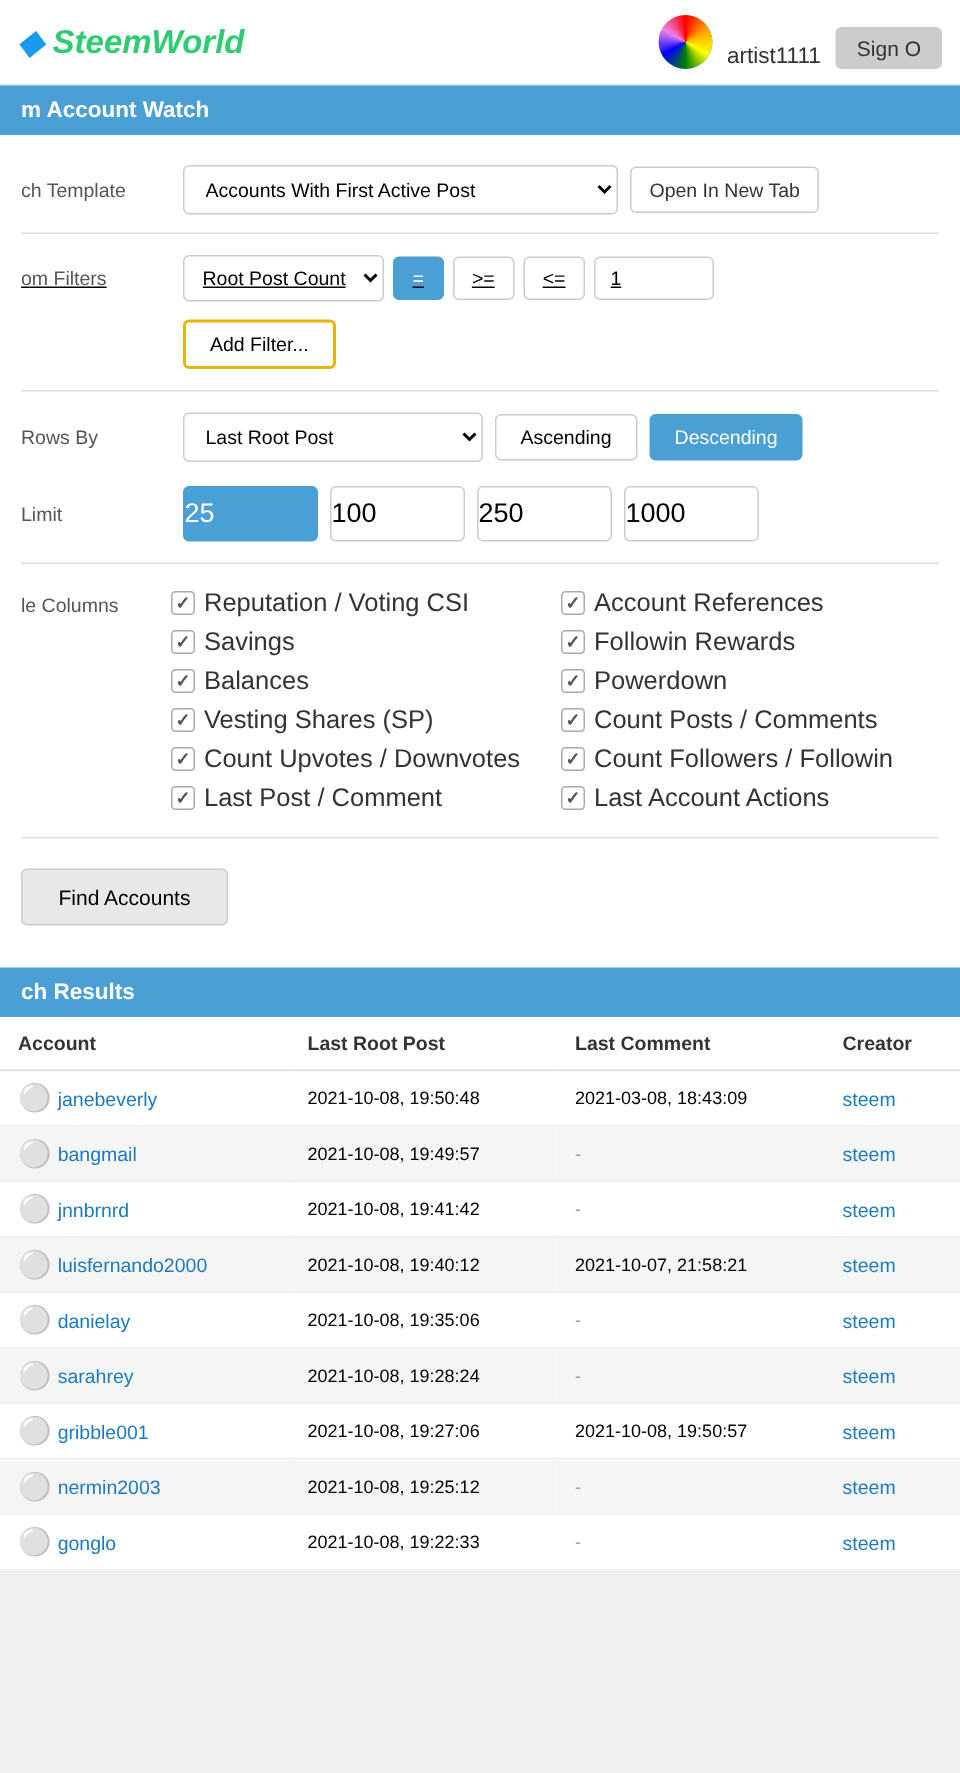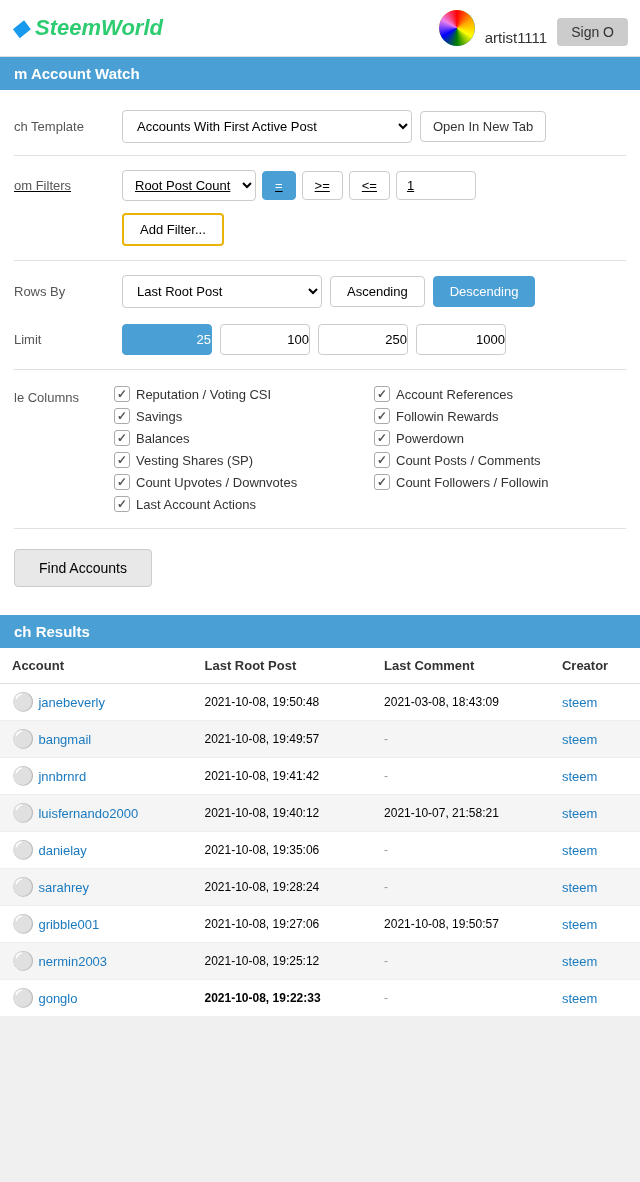--- a/index.html
+++ b/index.html
@@ -39,28 +39,28 @@
     .divider { border: none; border-top: 1px solid #e0e0e0; margin: 6px 14px; }
 
     
     .order-row { display: flex; align-items: center; padding: 8px 14px; gap: 8px; }
     .order-select { padding: 7px 10px; border: 1px solid #ccc; border-radius: 4px; font-size: 13px; background: #fff; min-width: 200px; }
     .sort-btn { padding: 7px 16px; border: 1px solid #ccc; border-radius: 4px; font-size: 13px; cursor: pointer; background: #fff; }
     .sort-btn.active { background: #4a9fd4; color: #fff; border-color: #4a9fd4; }
 
     
     .limit-row { display: flex; align-items: center; padding: 8px 14px; gap: 8px; }
-    .limit-btn { padding: 7px 0; border: 1px solid #ccc; border-radius: 4px; font-size: 13px; cursor: pointer; background: #fff; text-align: right; width: 90px; }
+    .limit-btn { padding: 7px 0; border: 1px solid #ccc; border-radius: 4px; font-size: 18px; cursor: pointer; background: #fff; text-align: left; width: 90px; }
     .limit-btn.active { background: #4a9fd4; color: #fff; border-color: #4a9fd4; }
 
     
     .columns-section { display: flex; gap: 0; padding: 10px 14px; }
     .columns-label { font-size: 13px; color: #555; min-width: 100px; padding-top: 4px; }
     .columns-grid { display: grid; grid-template-columns: 1fr 1fr; gap: 6px 8px; flex: 1; }
-    .col-item { display: flex; align-items: center; gap: 6px; font-size: 13px; color: #333; }
+    .col-item { display: flex; align-items: center; gap: 6px; font-size: 17px; color: #333; }
 
     
     .find-btn-row { padding: 14px 14px; }
     .find-btn { background: #e8e8e8; border: 1px solid #ccc; padding: 10px 24px; border-radius: 4px; font-size: 14px; cursor: pointer; }
 
     
     .results-bar { background: #4a9fd4; color: #fff; padding: 8px 14px; font-size: 15px; font-weight: bold; }
 
     
     .results-table { width: 100%; border-collapse: collapse; background: #fff; }
@@ -186,20 +186,24 @@
         <div class="col-item">
           <div class="custom-checkbox checked"></div>
           <span>Count Upvotes / Downvotes</span>
         </div>
         <div class="col-item">
           <div class="custom-checkbox checked"></div>
           <span>Count Followers / Followin</span>
         </div>
         <div class="col-item">
           <div class="custom-checkbox checked"></div>
+          <span>Last Post / Comment</span>
+        </div>
+        <div class="col-item">
+          <div class="custom-checkbox checked"></div>
           <span>Last Account Actions</span>
         </div>
       </div>
   </div>
 
   <hr class="divider">
 
   <div class="find-btn-row">
     <button class="find-btn">Find Accounts</button>
   </div>
@@ -309,19 +313,19 @@
           <td style="font-size: 12px;"><span class="dash">-</span></td>
           <td><a class="creator-link">steem</a></td>
         </tr>
         <tr style="background: rgb(255, 255, 255);">
           <td>
             <div class="account-cell">
               <span style="color:#aaa;font-size:18px;line-height:1;">⚪</span>
               <a class="account-link">gonglo</a>
             </div>
           </td>
-          <td style="font-size: 12px; font-weight: bold;">2021-10-08, 19:22:33</td>
+          <td style="font-size: 12px;">2021-10-08, 19:22:33</td>
           <td style="font-size: 12px;"><span class="dash">-</span></td>
           <td><a class="creator-link">steem</a></td>
         </tr>
       </tbody>
   </table>
 </div>
 
 </body></html>

